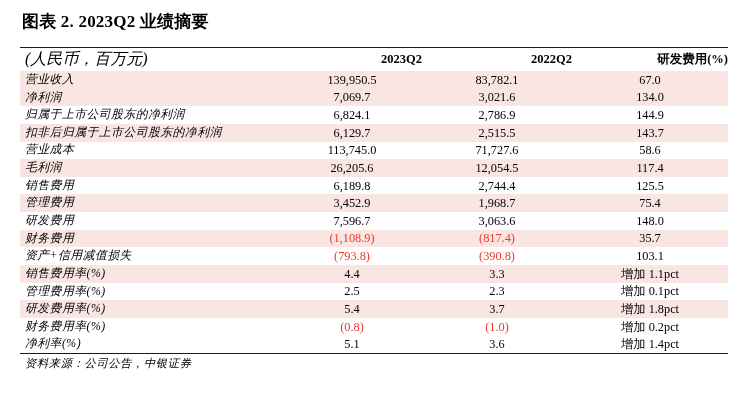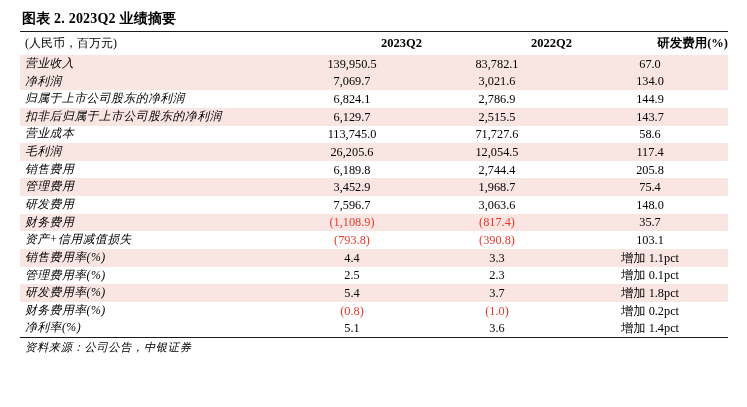--- a/index.html
+++ b/index.html
@@ -11,24 +11,24 @@
   * { margin: 0; padding: 0; box-sizing: border-box; }
   html, body {
     width: 747px; height: 407px;
     background: #ffffff;
     font-family: "Liberation Serif", "DejaVu Serif", serif;
     color: var(--ink);
     overflow: hidden;
   }
   .page { padding: 8px 19px 0 20px; }
   .figure-title {
-    font-size: 14px;
+    font-size: 17px;
     font-weight: bold;
     letter-spacing: 0.2px;
-    padding: 2px 2px 3px 2px;
+    padding: 2px 2px 14px 2px;
     border-bottom: 1.5px solid var(--rule);
   }
   table.summary {
     width: 708px;
     border-collapse: collapse;
     table-layout: fixed;
     border-bottom: 1.2px solid var(--rule);
   }
   col.c-label { width: 262px; }
   col.c-2023  { width: 140px; }
@@ -38,22 +38,23 @@
     height: 23px;
     font-size: 12.5px;
     font-weight: bold;
     text-align: right;
     vertical-align: middle;
     white-space: nowrap;
   }
   thead th.label-col {
     text-align: left;
     font-weight: normal;
+    font-style: italic;
     padding-left: 5px;
-    font-size: 12px;
+    font-size: 16px;
   }
   tbody td {
     height: 17.65px;
     font-size: 12.3px;
     text-align: center;
     vertical-align: middle;
     white-space: nowrap;
     line-height: 1;
   }
   tbody td.label-col {
@@ -128,21 +129,21 @@
         <tr class="alt">
           <td class="label-col">毛利润</td>
           <td class="num">26,205.6</td>
           <td class="num">12,054.5</td>
           <td class="num">117.4</td>
         </tr>
         <tr>
           <td class="label-col">销售费用</td>
           <td class="num">6,189.8</td>
           <td class="num">2,744.4</td>
-          <td class="num">205.8</td>
+          <td class="num">125.5</td>
         </tr>
         <tr class="alt">
           <td class="label-col">管理费用</td>
           <td class="num">3,452.9</td>
           <td class="num">1,968.7</td>
           <td class="num">75.4</td>
         </tr>
         <tr>
           <td class="label-col">研发费用</td>
           <td class="num">7,596.7</td>

